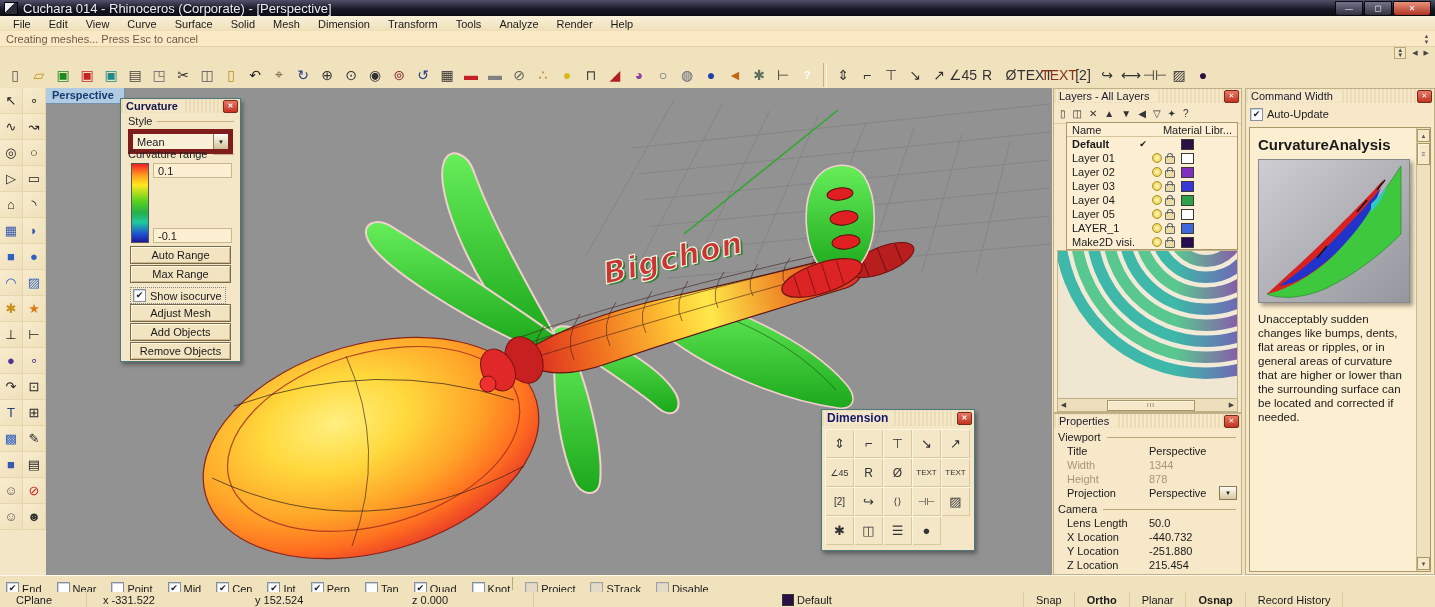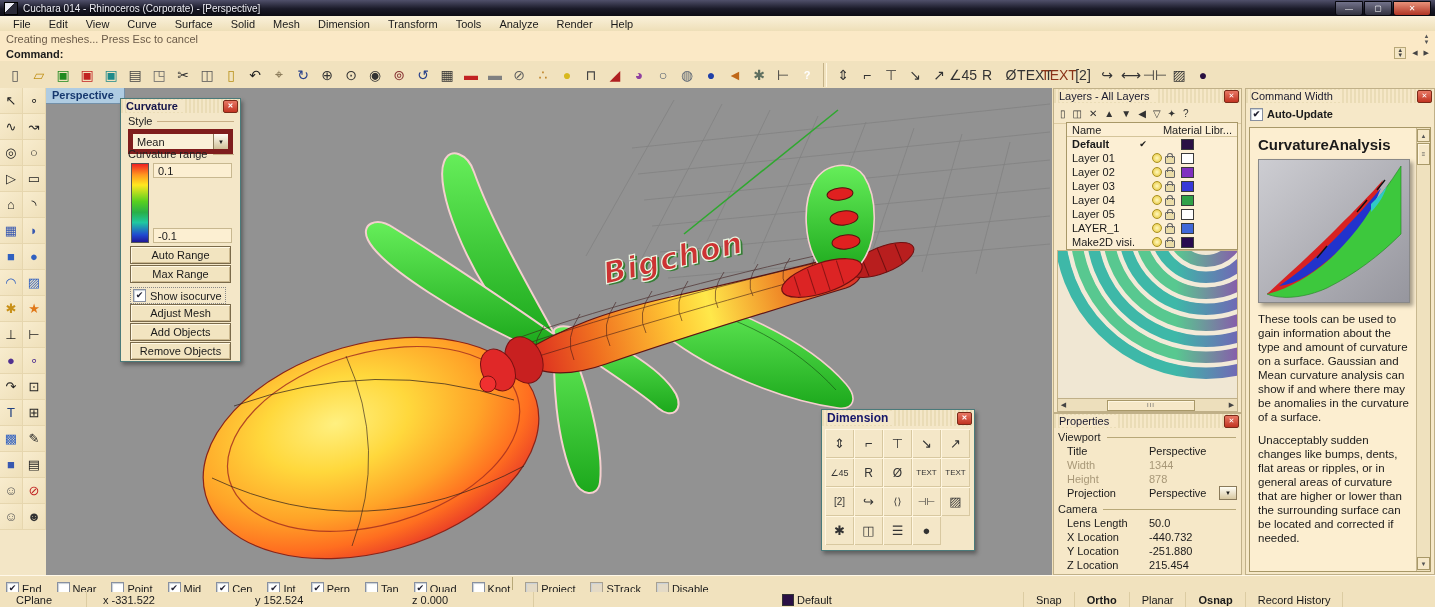--- a/index.html
+++ b/index.html
@@ -3,21 +3,21 @@
 <meta charset="utf-8">
 <style>
   html,body{margin:0;padding:0;background:#777;}
   .app{position:relative;width:1435px;height:607px;overflow:hidden;background:#F1E2BE;
        font-family:"Liberation Sans",sans-serif;font-size:11px;color:#1A1A1A;cursor:default;}
   
   .titlebar{position:absolute;left:0;top:0;right:0;height:16px;display:flex;align-items:center;gap:5px;
     padding:0 4px;background:linear-gradient(#50506A,#1A1A28 55%,#0C0C14);color:#ECECF4;}
   .logo{width:12px;height:11px;flex:none;border:1px solid #000;
     background:linear-gradient(135deg,#ECECF4 42%,#2A2A38 42%);}
-  .titlebar .title{font-size:10px;text-shadow:0 1px 2px #000;white-space:nowrap;}
+  .titlebar .title{font-size:13px;text-shadow:0 1px 2px #000;white-space:nowrap;}
   .winbtns{margin-left:auto;display:flex;gap:1px;}
   .winbtn{width:26px;height:13px;display:flex;align-items:center;justify-content:center;font-size:8px;
     color:#fff;background:linear-gradient(#72728A,#32323F);border:1px solid #08080F;border-radius:0 0 3px 3px;}
   .winbtn.close{width:36px;background:linear-gradient(#E8927A,#B03424);}
   
   .menubar{position:absolute;left:0;top:16px;right:0;height:15px;display:flex;align-items:center;
     background:linear-gradient(#FAF1DA,#EEDFB8);border-bottom:1px solid #CCBB92;padding-left:4px;}
   .menu-item{padding:0 9px;height:100%;display:flex;align-items:center;white-space:nowrap;}
   
   .cmdhist{position:absolute;left:0;top:31px;right:0;height:15px;background:#FBE9C6;color:#6B5B49;
@@ -81,21 +81,21 @@
   .sec{display:flex;align-items:center;gap:6px;padding:3px 0 1px 4px;color:#222;}
   .sec::after{content:"";flex:1;border-top:1px solid #B8A878;margin-right:5px;}
   .prow{display:flex;height:14px;align-items:center;padding-left:13px;position:relative;}
   .plabel{width:82px;white-space:nowrap;}
   .pval{flex:1;white-space:nowrap;}
   .muted{color:#A89878;}
   .drop{position:absolute;right:4px;width:16px;height:12px;display:flex;align-items:center;justify-content:center;
     font-size:6px;background:linear-gradient(#FFFDF4,#D8C8A0);border:1px solid #8A7A5A;}
   
   .help-panel{left:1245px;top:0;width:190px;height:487px;}
-  .autorow{height:16px;display:flex;align-items:center;gap:4px;padding:3px 0 0 4px;font-weight:bold;}
+  .autorow{height:16px;display:flex;align-items:center;gap:4px;padding:3px 0 0 4px;}
   .help-content{position:absolute;left:3px;top:38px;right:3px;bottom:2px;background:#FCEED0;
     border:1px solid #A89868;overflow:hidden;padding:6px 20px 0 8px;box-sizing:border-box;}
   .help-heading{font-size:15px;font-weight:bold;margin:2px 0 6px 0;}
   .help-img{border:1px solid #888;box-shadow:3px 3px 4px rgba(0,0,0,.35);display:block;}
   .help-p{margin:9px 0;font-size:11.5px;line-height:1.22;}
   .vscroll{position:absolute;right:4px;top:39px;bottom:3px;width:13px;background:#EFE1BE;border-left:1px solid #C8B890;
     display:flex;flex-direction:column;align-items:center;font-size:6px;color:#555;}
   .vs-btn{width:11px;height:11px;display:flex;align-items:center;justify-content:center;background:#F6E8C8;border:1px solid #A89868;margin:1px 0;}
   .vs-thumb{width:11px;height:20px;background:#F6E8C8;border:1px solid #A89868;box-shadow:inset 1px 1px 0 #FFF6E0;
     display:flex;align-items:center;justify-content:center;}
@@ -174,23 +174,20 @@
       <span class="menu-item">Help</span>
     </div>
 
   <div class="cmdhist">
     <span>Creating meshes... Press Esc to cancel</span>
   </div>
   <div class="mini-scroll">
       <span>▲</span>
       <span>▼</span>
     </div>
-  <div class="cmdline">
-    <span>Command:</span>
-  </div>
   <div class="cmd-ctrls">
     <span class="spin">
         <span>▲</span>
         <span>▼</span>
       </span>
     <span>◀</span>
     <span>▶</span>
   </div>
 
   <div class="toolbar">
@@ -678,21 +675,20 @@
           <path d="M8,134 C28,126 52,112 74,90 C98,66 120,40 142,6 L142,74 C120,96 96,114 68,128 C46,138 22,140 8,134 Z" fill="#3DC83D" stroke="#208020" stroke-width="0.6"></path>
           <path d="M8,134 C30,114 56,90 78,68 C96,50 112,34 124,20 C114,46 96,74 72,98 C50,118 26,130 8,134 Z" fill="#D82222"></path>
           <path d="M20,126 C44,110 68,88 88,66 C102,52 112,40 122,28 C114,50 98,72 76,94 C56,112 38,124 20,126 Z" fill="#2233CC"></path>
           <path d="M112,44 C118,38 124,32 128,26 C124,38 118,46 112,52 Z" fill="#30C8C8"></path>
           <line x1="98" y1="52" x2="108" y2="40" stroke="#111" stroke-width="1.4"></line>
           <line x1="58" y1="98" x2="68" y2="86" stroke="#111" stroke-width="1.4"></line>
           <line x1="118" y1="30" x2="126" y2="20" stroke="#111" stroke-width="1.4"></line>
         </svg>
         <div>
 
-            <p class="help-p">These tools can be used to gain information about the type and amount of curvature on a surface. Gaussian and Mean curvature analysis can show if and where there may be anomalies in the curvature of a surface.</p>
             <p class="help-p">Unacceptably sudden changes like  bumps, dents, flat areas or ripples, or in general areas of curvature that are higher or lower than the surrounding surface can be located and corrected if needed.</p>
           </div>
       </div>
       <div class="vscroll">
         <span class="vs-btn">▲</span>
         <span class="vs-thumb">≡</span>
         <span class="vs-fill"></span>
         <span class="vs-btn">▼</span>
       </div>
     </div>

